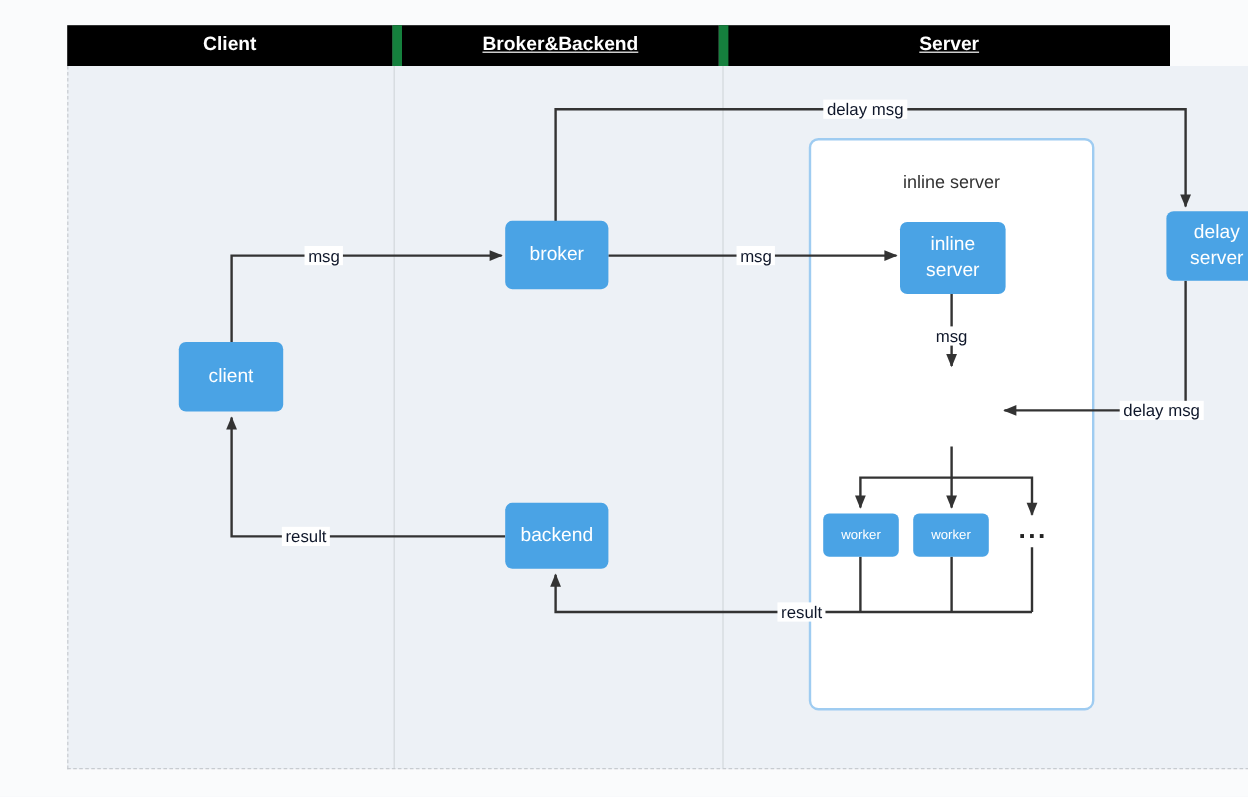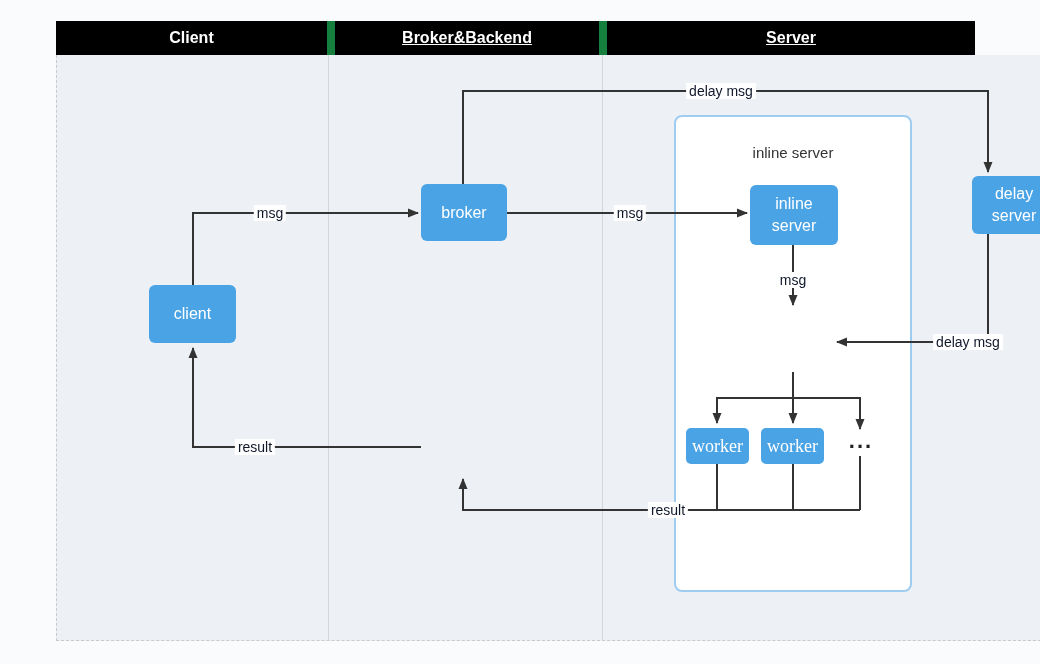--- a/index.html
+++ b/index.html
@@ -65,21 +65,21 @@
 
   
   .node{
     position:absolute;
     background:var(--node-blue);
     border-radius:6px;
     color:#fff;font-size:16px;line-height:1.35;
     display:flex;align-items:center;justify-content:center;
     text-align:center;
   }
-  .node.small{font-size:18px;border-radius:5px;font-family:Liberation Serif, serif;}
+  .node.small{font-size:11px;border-radius:5px;}
   #n-client{left:113px;top:285px;width:87px;height:58px;}
   #n-broker{left:385px;top:184px;width:86px;height:57px;}
   #n-backend{left:385px;top:419px;width:86px;height:55px;}
   #n-inline{left:714px;top:185px;width:88px;height:60px;padding:0 14px;}
   #n-delay{left:936px;top:176px;width:84px;height:58px;padding:0 16px;}
   #n-worker1{left:650px;top:428px;width:63px;height:36px;}
   #n-worker2{left:725px;top:428px;width:63px;height:36px;}
 
   .ellipsis{
     position:absolute;left:808px;top:428px;width:34px;
@@ -134,20 +134,21 @@
     <path class="wire" marker-end="url(#arrow)" d="M952,234 V342 H801"></path>
     <path class="wire" marker-end="url(#arrow)" d="M757,372 V398 H681 V423"></path>
     <path class="wire" marker-end="url(#arrow)" d="M757,398 V423"></path>
     <path class="wire" marker-end="url(#arrow)" d="M757,398 H824 V429"></path>
     <path class="wire" marker-end="url(#arrow)" d="M681,464 V510 M757,464 V510 M824,456 V510 M824,510 H427 V479"></path>
     <path class="wire" marker-end="url(#arrow)" d="M385,447 H157 V348"></path>
   </svg>
 
   <div class="node" id="n-client">client</div>
   <div class="node" id="n-broker">broker</div>
+  <div class="node" id="n-backend">backend</div>
   <div class="node" id="n-inline">inline server</div>
   <div class="node" id="n-delay">delay server</div>
   <div class="node small" id="n-worker1">worker</div>
   <div class="node small" id="n-worker2">worker</div>
   <div class="ellipsis">...</div>
 
 
   <div class="edge-label" style="left:234px;top:213px">msg</div>
   <div class="edge-label" style="left:685px;top:91px">delay msg</div>
   <div class="edge-label" style="left:594px;top:213px">msg</div>

